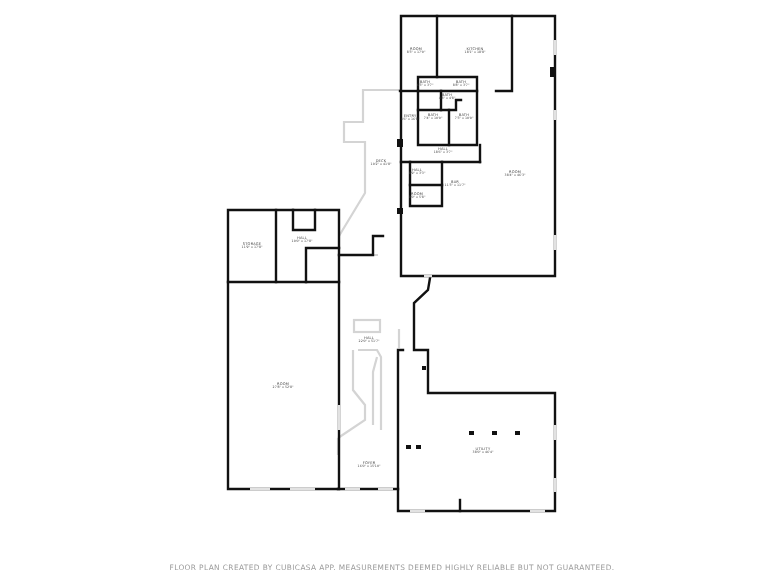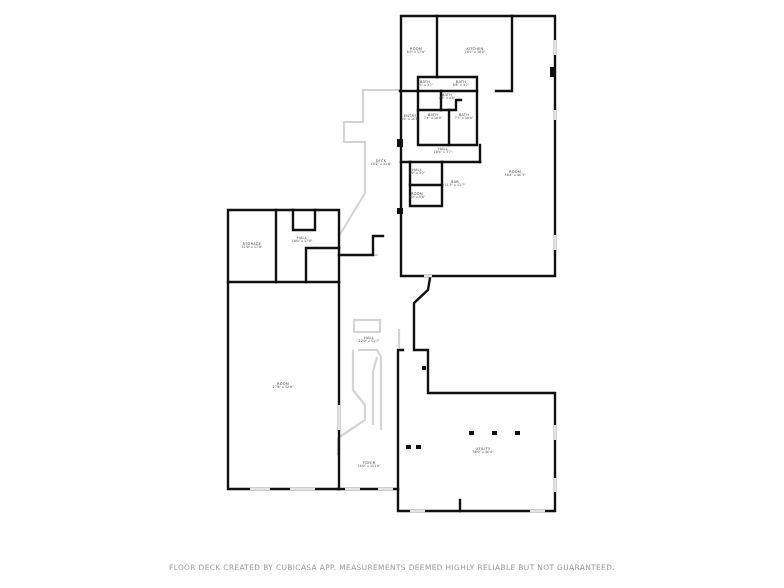--- a/index.html
+++ b/index.html
@@ -161,13 +161,13 @@
     <div class="lbl" style="left: 483px; top: 451px;">
       <span class="n">UTILITY</span>
       <span class="d">38'0" x 46'4"</span>
     </div>
     <div class="lbl" style="left: 369px; top: 465px;">
       <span class="n">FOYER</span>
       <span class="d">16'0" x 15'10"</span>
     </div>
   </div>
 
-<div class="footer">FLOOR DECK CREATED BY CUBICASA APP. MEASUREMENTS DEEMED HIGHLY RELIABLE BUT NOT GUARANTEED.</div>
+<div class="footer">FLOOR PLAN CREATED BY CUBICASA APP. MEASUREMENTS DEEMED HIGHLY RELIABLE BUT NOT GUARANTEED.</div>
 
 </body></html>

